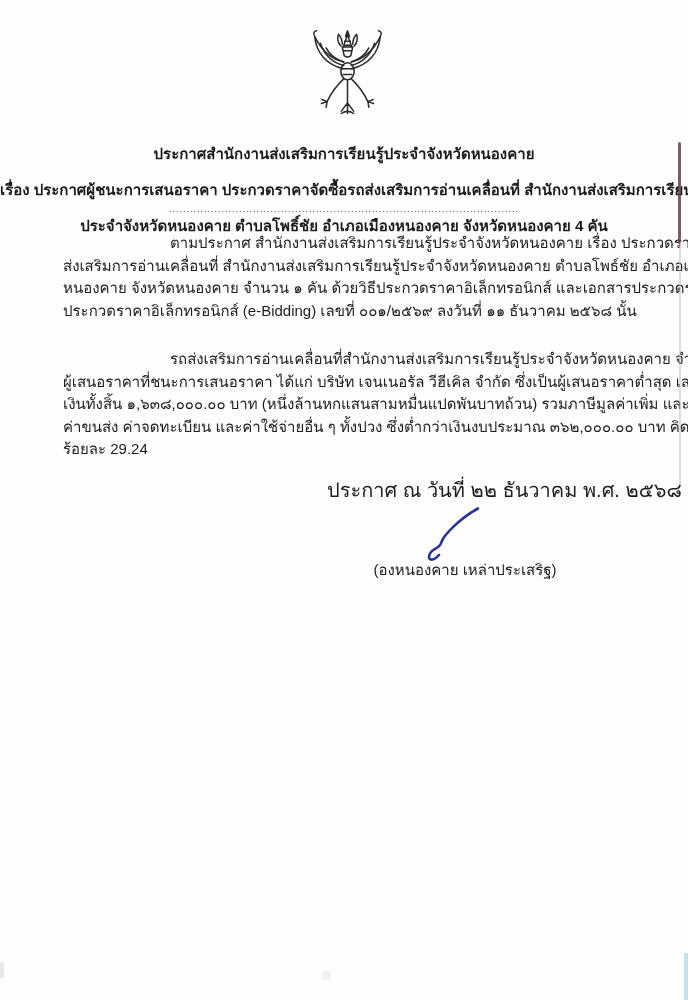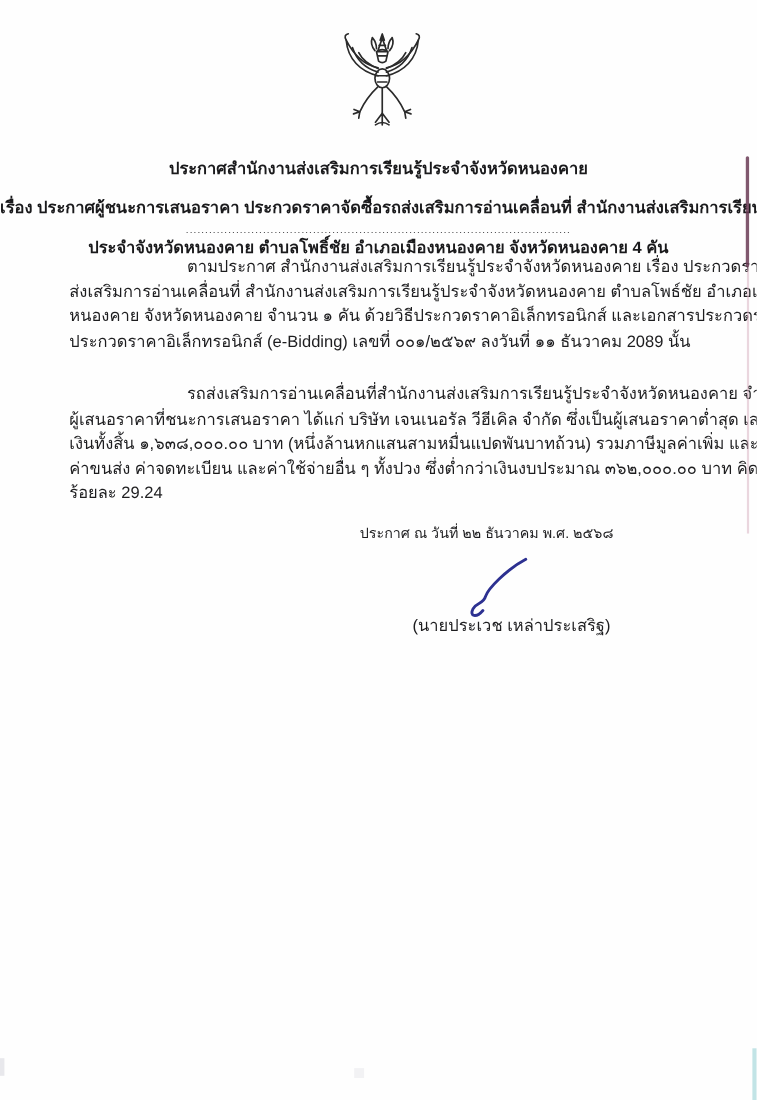--- a/index.html
+++ b/index.html
@@ -44,21 +44,21 @@
     line-height: 22.6px;
     color: #1d1d1f;
   }
   .para-1 { top: 232px; }
   .para-2 { top: 348px; }
   .body-line { white-space: nowrap; }
   .body-line.indent { padding-left: 107px; }
   .date-line {
     position: absolute;
     top: 474px; left: 327px;
-    font-size: 13px;
+    font-size: 20px;
     white-space: nowrap;
     color: #1d1d1f;
   }
   .signature-stroke {
     position: absolute;
     top: 505px; left: 418px;
     width: 72px; height: 58px;
   }
   .signer-block {
     position: absolute;
@@ -128,41 +128,41 @@
     <div class="title-line">เรื่อง  ประกาศผู้ชนะการเสนอราคา ประกวดราคาจัดซื้อรถส่งเสริมการอ่านเคลื่อนที่ สำนักงานส่งเสริมการเรียนรู้</div>
     <div class="title-line">ประจำจังหวัดหนองคาย ตำบลโพธิ์ชัย อำเภอเมืองหนองคาย จังหวัดหนองคาย 4 คัน</div>
   </div>
 
   <div class="dots-divider">....................................................................................................</div>
 
   <div class="paragraph para-1">
     <div class="body-line indent">ตามประกาศ สำนักงานส่งเสริมการเรียนรู้ประจำจังหวัดหนองคาย เรื่อง ประกวดราคาซื้อรถ</div>
     <div class="body-line">ส่งเสริมการอ่านเคลื่อนที่ สำนักงานส่งเสริมการเรียนรู้ประจำจังหวัดหนองคาย ตำบลโพธ์ชัย อำเภอเมือง</div>
     <div class="body-line">หนองคาย จังหวัดหนองคาย จำนวน ๑ คัน ด้วยวิธีประกวดราคาอิเล็กทรอนิกส์ และเอกสารประกวดราคาด้วยวิธี</div>
-    <div class="body-line">ประกวดราคาอิเล็กทรอนิกส์ (e-Bidding) เลขที่ ๐๐๑/๒๕๖๙ ลงวันที่ ๑๑ ธันวาคม 2089 นั้น</div>
+    <div class="body-line">ประกวดราคาอิเล็กทรอนิกส์ (e-Bidding) เลขที่ ๐๐๑/๒๕๖๙ ลงวันที่ ๑๑ ธันวาคม ๒๕๖๘ นั้น</div>
   </div>
 
   <div class="paragraph para-2">
     <div class="body-line indent">รถส่งเสริมการอ่านเคลื่อนที่สำนักงานส่งเสริมการเรียนรู้ประจำจังหวัดหนองคาย จำนวน ๑ คัน</div>
     <div class="body-line">ผู้เสนอราคาที่ชนะการเสนอราคา ได้แก่ บริษัท เจนเนอรัล วีฮีเคิล จำกัด ซึ่งเป็นผู้เสนอราคาต่ำสุด เสนอราคาเป็น</div>
     <div class="body-line">เงินทั้งสิ้น ๑,๖๓๘,๐๐๐.๐๐ บาท (หนึ่งล้านหกแสนสามหมื่นแปดพันบาทถ้วน) รวมภาษีมูลค่าเพิ่ม และภาษีอื่น</div>
     <div class="body-line">ค่าขนส่ง ค่าจดทะเบียน และค่าใช้จ่ายอื่น ๆ ทั้งปวง ซึ่งต่ำกว่าเงินงบประมาณ ๓๖๒,๐๐๐.๐๐ บาท คิดเป็นอัตรา</div>
     <div class="body-line">ร้อยละ 29.24</div>
   </div>
 
   <div class="date-line">ประกาศ ณ วันที่ ๒๒  ธันวาคม พ.ศ. ๒๕๖๘</div>
 
   <div class="signature-stroke">
     <svg viewBox="0 0 72 58" width="72" height="58" aria-hidden="true">
       <path d="M21 50 C15 57 8.5 55.5 12 48.5 C15 42.5 21.5 44.5 23.5 37 C25.5 30.5 42 13 60 3.5" fill="none" stroke="#2d3191" stroke-width="2.6" stroke-linecap="round"></path>
     </svg>
   </div>
 
   <div class="signer-block">
-    <div class="signer-line">(นายประเวช เหล่าประเสริฐ)</div>
+    <div class="signer-line">(องหนองคาย เหล่าประเสริฐ)</div>
   </div>
 
   <div class="artifact edge-dark"></div>
   <div class="artifact edge-faint"></div>
   <div class="artifact edge-teal"></div>
   <div class="artifact speck-left"></div>
   <div class="artifact speck-mid"></div>
 
 </div>
 

